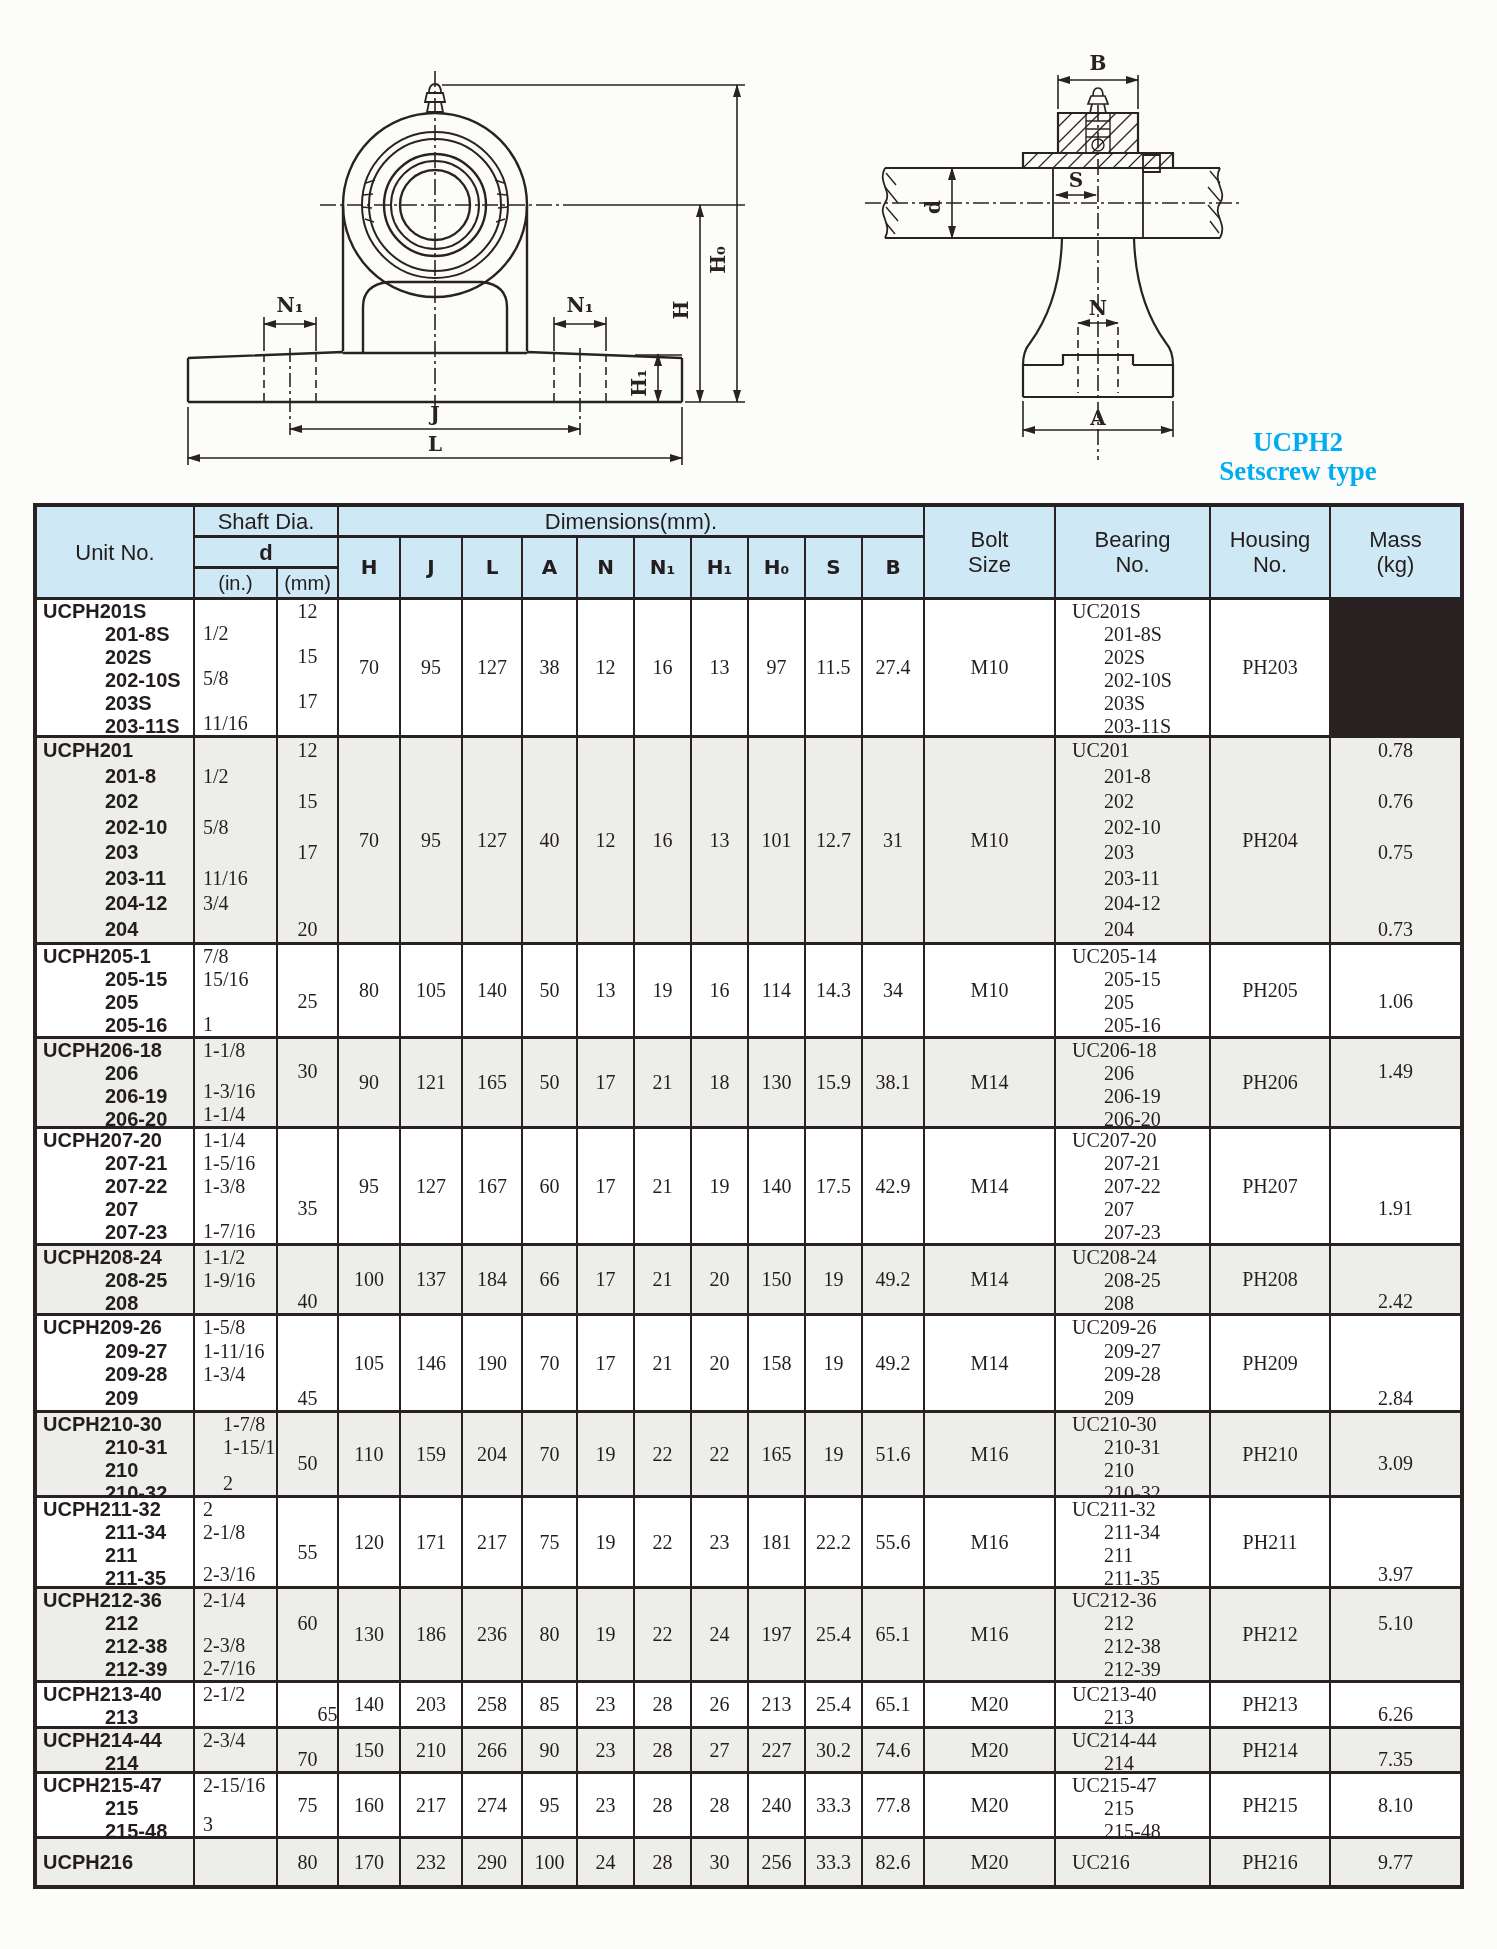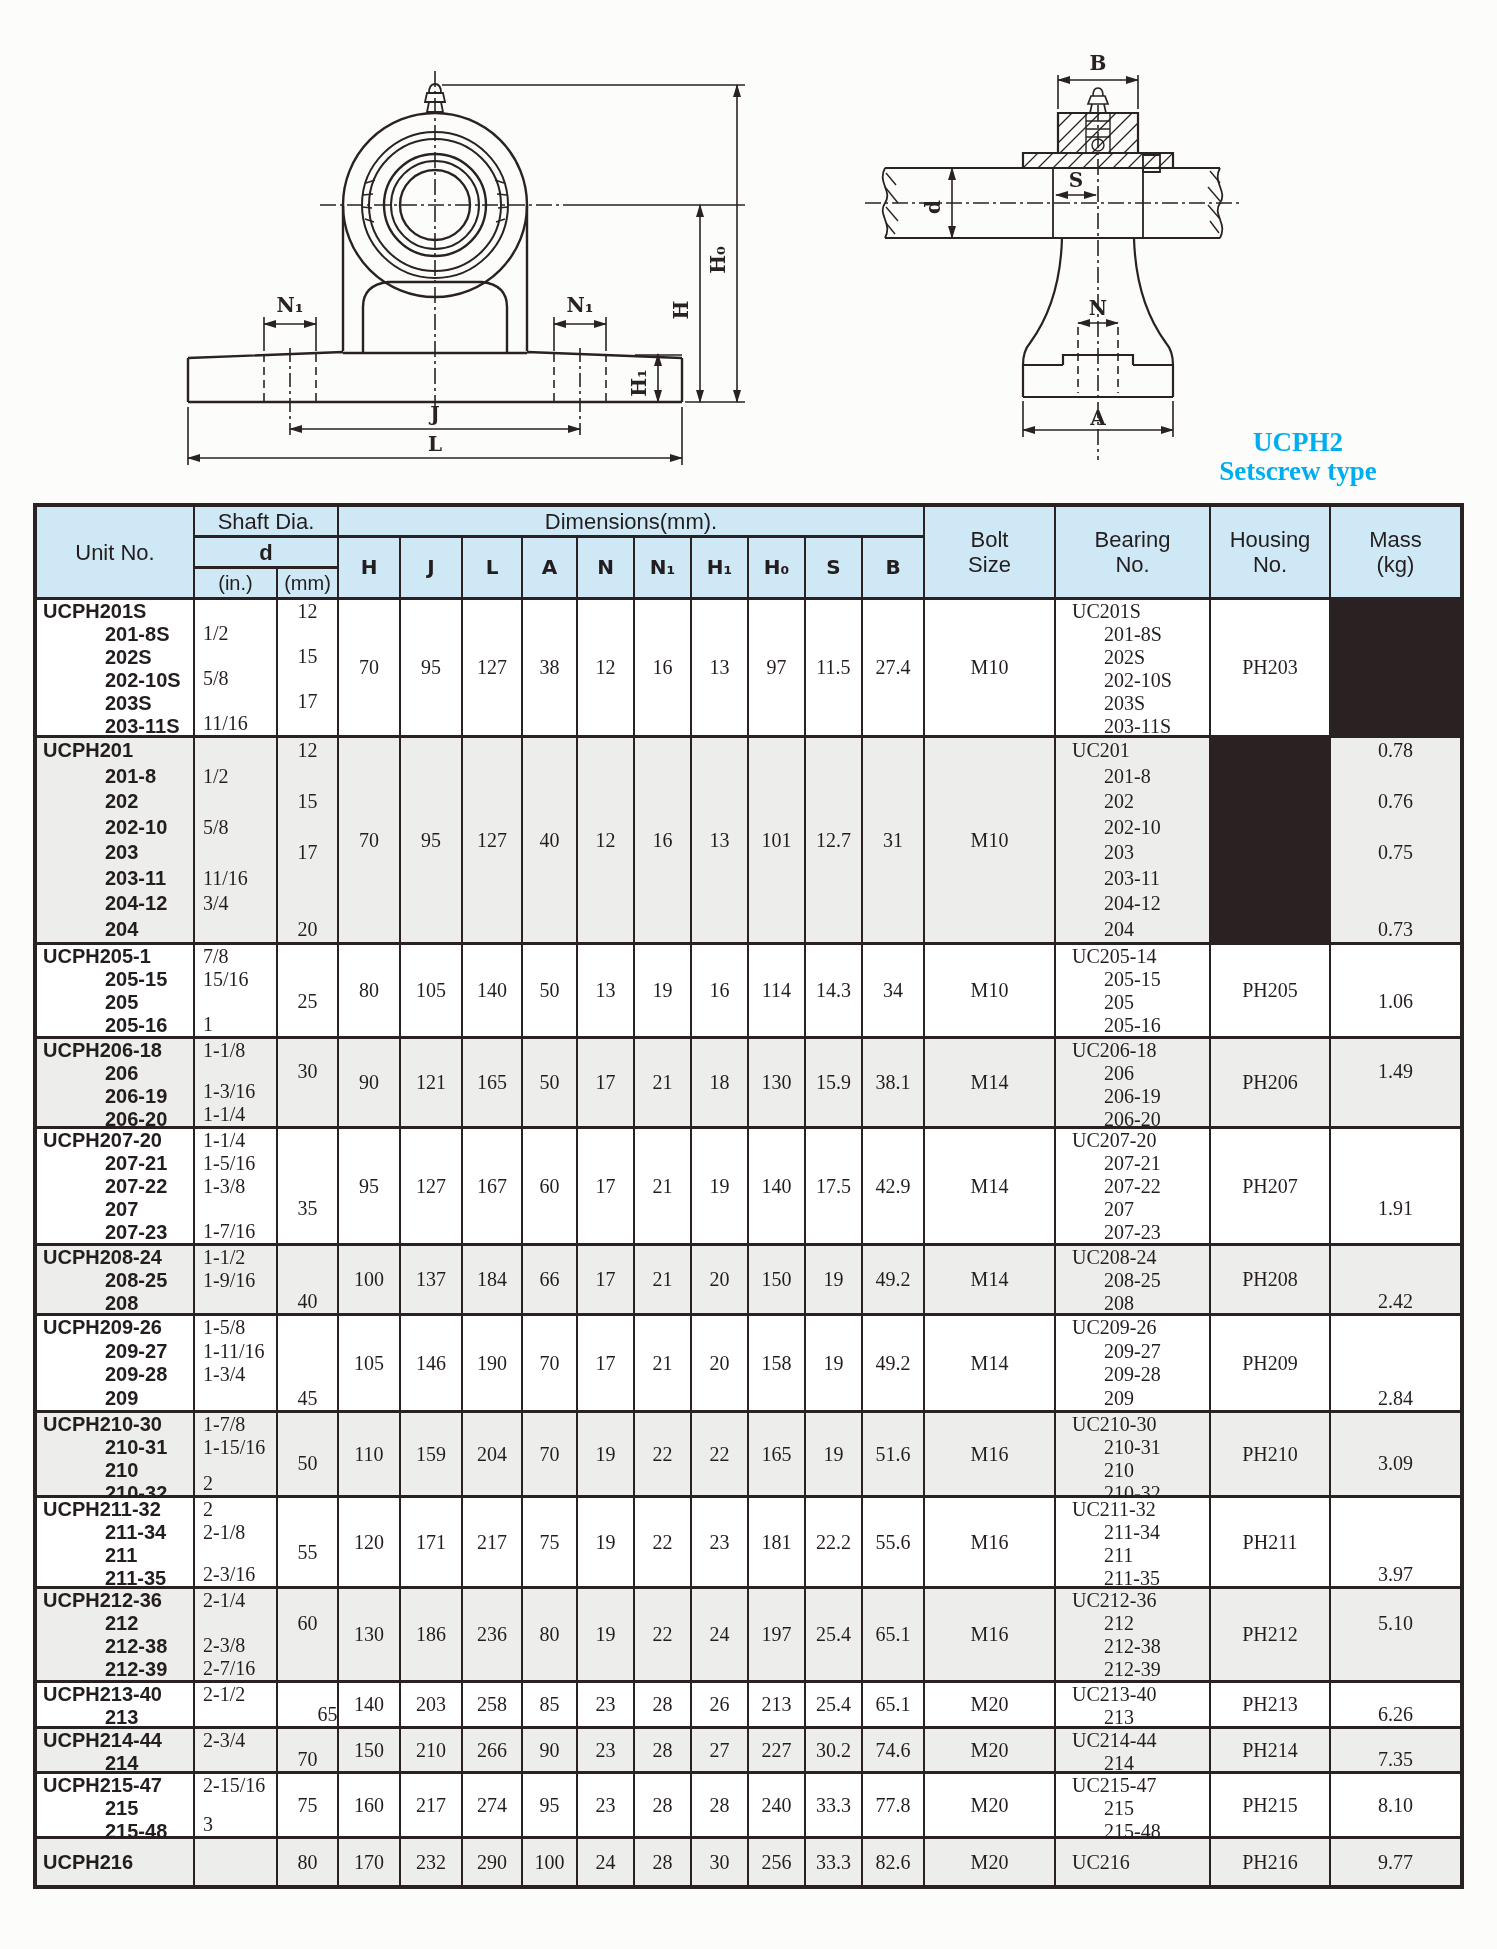--- a/index.html
+++ b/index.html
@@ -252,20 +252,21 @@
       <div class="bc slots bearing alt" style="grid-area: 5 / 15;">
         <div class="slot">UC201</div>
         <div class="slot cont">201-8</div>
         <div class="slot cont">202</div>
         <div class="slot cont">202-10</div>
         <div class="slot cont">203</div>
         <div class="slot cont">203-11</div>
         <div class="slot cont">204-12</div>
         <div class="slot cont">204</div>
       </div>
+      <div class="bc single alt" style="grid-area: 5 / 16;">PH204</div>
       <div class="bc slots masscol alt" style="grid-area: 5 / 17;">
         <div class="slot">0.78</div>
         <div class="slot"></div>
         <div class="slot">0.76</div>
         <div class="slot"></div>
         <div class="slot">0.75</div>
         <div class="slot"></div>
         <div class="slot"></div>
         <div class="slot">0.73</div>
       </div>
@@ -478,21 +479,21 @@
         <div class="slot"></div>
         <div class="slot"></div>
         <div class="slot">2.84</div>
       </div>
       <div class="bc slots unit alt" style="grid-area: 11 / 1;">
         <div class="slot">UCPH210-30</div>
         <div class="slot cont">210-31</div>
         <div class="slot cont">210</div>
         <div class="slot cont">210-32</div>
       </div>
-      <div class="bc slots incol alt" style="grid-area: 11 / 2;">
+      <div class="bc slots incol alt" style="grid-area: 11 / 2; padding-left: 20px;">
         <div class="slot">1-7/8</div>
         <div class="slot">1-15/16</div>
         <div class="slot"></div>
         <div class="slot">2</div>
       </div>
       <div class="bc slots mmcol alt" style="grid-area: 11 / 3;">
         <div class="slot"></div>
         <div class="slot"></div>
         <div class="slot">50</div>
         <div class="slot"></div>

